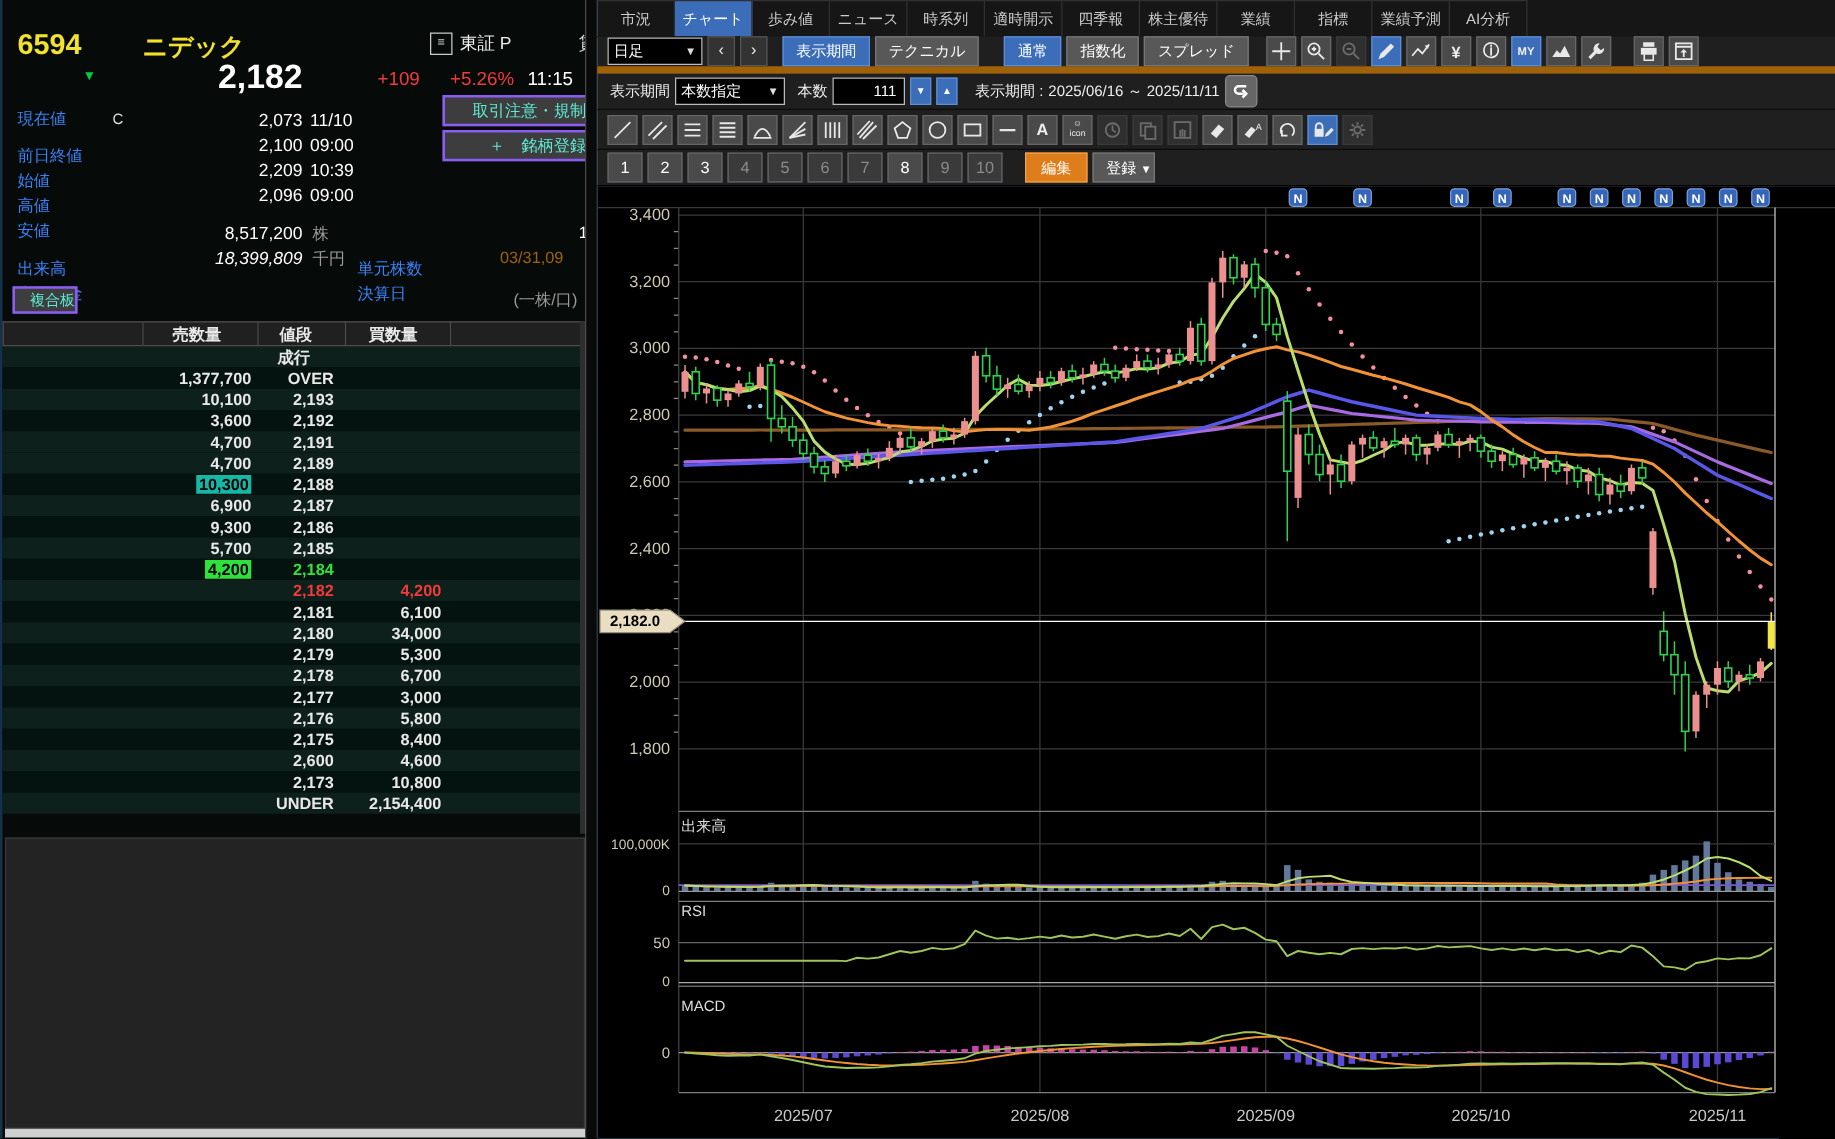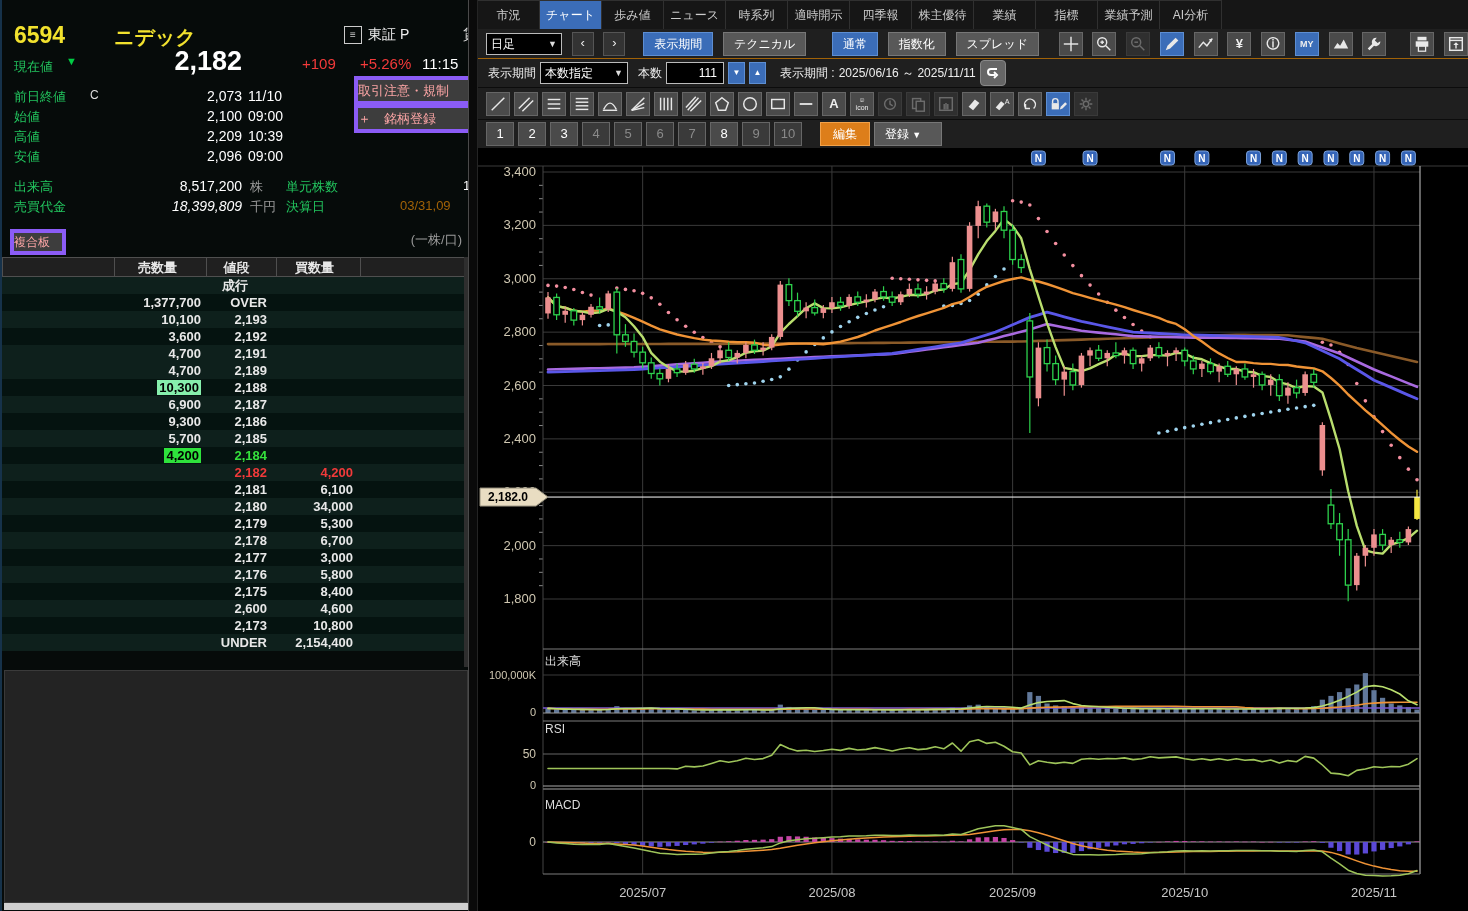--- a/index.html
+++ b/index.html
@@ -1,73 +1,73 @@
 <!DOCTYPE html>
 <html><head>
 <meta charset="utf-8">
 <style>
   html,body{margin:0;padding:0;background:#000;}
   #app{position:relative;width:1468px;height:911px;background:#000;overflow:hidden;
        font-family:"Liberation Sans","DejaVu Sans",sans-serif;color:#e8e8e8;}
   
   #left-panel{position:absolute;left:0;top:0;width:468px;height:911px;background:#060b0a;border-left:2px solid #16324a;box-sizing:border-box;}
-  .cy{color:#22c55e;}
+  .cy{color:#3b82f6;margin-top:28px;}
   .gray{color:#9a9a9a;}
   .red{color:#f23a3a;}
   .pos-abs{position:absolute;}
   #stock-code{left:12px;top:22px;font-size:23px;font-weight:bold;color:#f2e22e;}
   #stock-name{left:112px;top:24px;font-size:20px;font-weight:bold;color:#f2e22e;}
   #market-icon{left:342px;top:26px;width:16px;height:16px;border:1px solid #ccc;font-size:10px;line-height:15px;text-align:center;color:#ccc;}
   #market-name{left:366px;top:26px;font-size:14px;color:#eee;}
   #clip-right-top{left:461px;top:26px;font-size:14px;color:#ddd;width:7px;overflow:hidden;white-space:nowrap;}
   .qlabel{font-size:13px;}
   .qval{font-size:14px;color:#fff;text-align:right;width:100px;}
   #cur-label{left:12px;top:58px;}
   #cur-arrow{left:64px;top:55px;color:#00cc44;font-size:11px;}
   #cur-value{left:100px;top:46px;width:140px;text-align:right;font-size:27px;font-weight:bold;color:#fff;}
   #cur-chg{left:300px;top:55px;font-size:15px;}
   #cur-pct{left:358px;top:55px;font-size:15px;}
   #cur-time{left:420px;top:55px;font-size:15px;color:#fff;}
   .qrow-label{left:12px;}
   .qrow-flag{left:88px;color:#ddd;font-size:12px;}
   .qrow-val{left:140px;}
   .qrow-time{left:246px;font-size:14px;color:#fff;}
-  .sbtn{position:absolute;background:#3d3d3d;border:4px solid #8b5cf6;color:#fca5a5;font-size:13px;text-align:left;cursor:pointer;}
+  .sbtn{position:absolute;background:#3d3d3d;border:2px solid #8b5cf6;color:#5eead4;font-size:13px;text-align:right;cursor:pointer;}
   #btn-caution{left:352px;top:76px;width:113px;height:21px;line-height:21px;}
   #btn-register{left:352px;top:104px;width:113px;height:21px;line-height:21px;}
   #vol-row,#turn-row{font-size:13px;}
   #composite-btn{left:8px;top:229px;width:48px;height:18px;line-height:18px;font-size:12px;}
   #per-share{left:360px;top:231px;font-size:13px;color:#9a9a9a;width:100px;text-align:right;}
   
   #board{position:absolute;left:0;top:257px;width:468px;font-weight:bold;}
   .brow{display:flex;height:17px;line-height:17px;font-size:13px;}
   .brow.light{background:#0e201c;}
   .brow.dark{background:#051310;}
   .bh{background:#202020;height:20px;line-height:20px;border:1px solid #4f4f4f;border-left:none;color:#e8e8e8;text-align:center;font-size:13px;box-sizing:border-box;}
   .c-gut-l{width:113px;}
   .c-sell{width:92px;text-align:right;padding-right:6px;box-sizing:border-box;}
   .c-price{width:70px;text-align:right;padding-right:10px;box-sizing:border-box;}
   .c-buy{width:84px;text-align:right;padding-right:8px;box-sizing:border-box;}
   .c-gut-r{flex:1;}
-  .hl-white{background:#86efac;color:#000;padding:0 2px;}
+  .hl-white{background:#14b8a6;color:#000;padding:0 2px;}
   .hl-green{background:#2ee23c;color:#000;padding:0 2px;}
   .t-green{color:#35e03c;}
   .t-red{color:#f23a3a;}
   #left-bottom{position:absolute;left:2px;top:670px;width:464px;height:233px;background:#232323;border:1px solid #3a3a3a;box-sizing:border-box;}
   #left-hscroll{position:absolute;left:2px;top:903px;width:464px;height:7px;background:#cfcfcf;}
   #left-vscroll{position:absolute;right:0;top:257px;width:4px;height:410px;background:#2e2e2e;}
   
   #divider{position:absolute;left:468px;top:0;width:10px;height:911px;background:#0a0a0a;border-left:1px solid #4a4a4a;border-right:1px solid #242424;box-sizing:border-box;}
   
   #right-panel{position:absolute;left:478px;top:0;width:990px;height:911px;background:#7dd3fc;}
   #tabbar{position:absolute;left:0;top:0;width:990px;height:29px;background:#161616;border-bottom:1px solid #000;display:flex;}
   .tab{width:61px;height:28px;line-height:28px;text-align:center;font-size:12px;color:#ccc;border-right:1px solid #303030;border-top:1px solid #303030;cursor:pointer;white-space:nowrap;overflow:hidden;}
   .tab.active{background:#3b6db8;color:#fff;}
   .tbrow{position:absolute;left:0;width:990px;background:#1f1f1f;display:flex;align-items:center;gap:4px;box-sizing:border-box;}
-  #toolbar1{top:29px;height:30px;padding-left:8px;border-bottom:1px solid #a16207;justify-content:space-between;}
+  #toolbar1{top:29px;height:30px;padding-left:8px;border-bottom:6px solid #a16207;}
   #toolbar2{top:59px;height:29px;padding-left:10px;border-bottom:1px solid #0c0c0c;}
   #toolbar3{top:88px;height:32px;padding-left:8px;border-bottom:1px solid #0c0c0c;}
   #toolbar4{top:120px;height:29px;padding-left:8px;border-bottom:1px solid #000;}
   .tsel{background:#000;border:1px solid #bbb;color:#fff;font-size:12px;height:20px;line-height:20px;padding:0 4px;display:flex;align-items:center;justify-content:space-between;cursor:pointer;}
   .tsel .car{font-size:9px;color:#ddd;margin-left:6px;}
   .navb{width:20px;height:22px;background:#333;border:1px solid #555;color:#eee;text-align:center;line-height:20px;font-size:13px;cursor:pointer;}
   .tbtn{height:22px;line-height:22px;padding:0 10px;font-size:12px;color:#fff;background:#585858;border:1px solid #777;text-align:center;cursor:pointer;white-space:nowrap;}
   .tbtn.blue{background:#3b6db8;border-color:#5d8ed2;}
   .ibtn{width:24px;height:24px;background:#4a4a4a;border:1px solid #666;display:flex;align-items:center;justify-content:center;cursor:pointer;color:#eee;box-sizing:border-box;}
   .ibtn.blue{background:#3b6db8;border-color:#5d8ed2;}
@@ -567,21 +567,21 @@
         <span class="numb">2</span>
         <span class="numb">3</span>
         <span class="numb dim">4</span>
         <span class="numb dim">5</span>
         <span class="numb dim">6</span>
         <span class="numb dim">7</span>
         <span class="numb">8</span>
         <span class="numb dim">9</span>
         <span class="numb dim">10</span>
         <span class="tbtn" id="edit-btn" style="margin-left:14px;">編集</span>
-        <span class="tbtn" style="padding-right:20px;">登録 <span style="font-size:9px;">▼</span></span>
+        <span class="tbtn" style="padding-right:2px;">登録 <span style="font-size:9px;">▼</span></span>
       </div>
     <div id="chart-wrap">
       <svg id="chart-svg" width="990" height="762" viewBox="0 0 990 762">
           <line x1="0" y1="17" x2="990" y2="17" stroke="#3a3a3a"></line>
           <line x1="65" y1="450" x2="942" y2="450" stroke="#3a3a3a"></line>
           <text x="58" y="454" text-anchor="end" font-size="13" fill="#d0c8b2">1,800</text>
           <line x1="65" y1="396.625" x2="942" y2="396.625" stroke="#3a3a3a"></line>
           <text x="58" y="400.625" text-anchor="end" font-size="13" fill="#d0c8b2">2,000</text>
           <line x1="65" y1="343.25" x2="942" y2="343.25" stroke="#3a3a3a"></line>
           <text x="58" y="347.25" text-anchor="end" font-size="13" fill="#d0c8b2">2,200</text>

